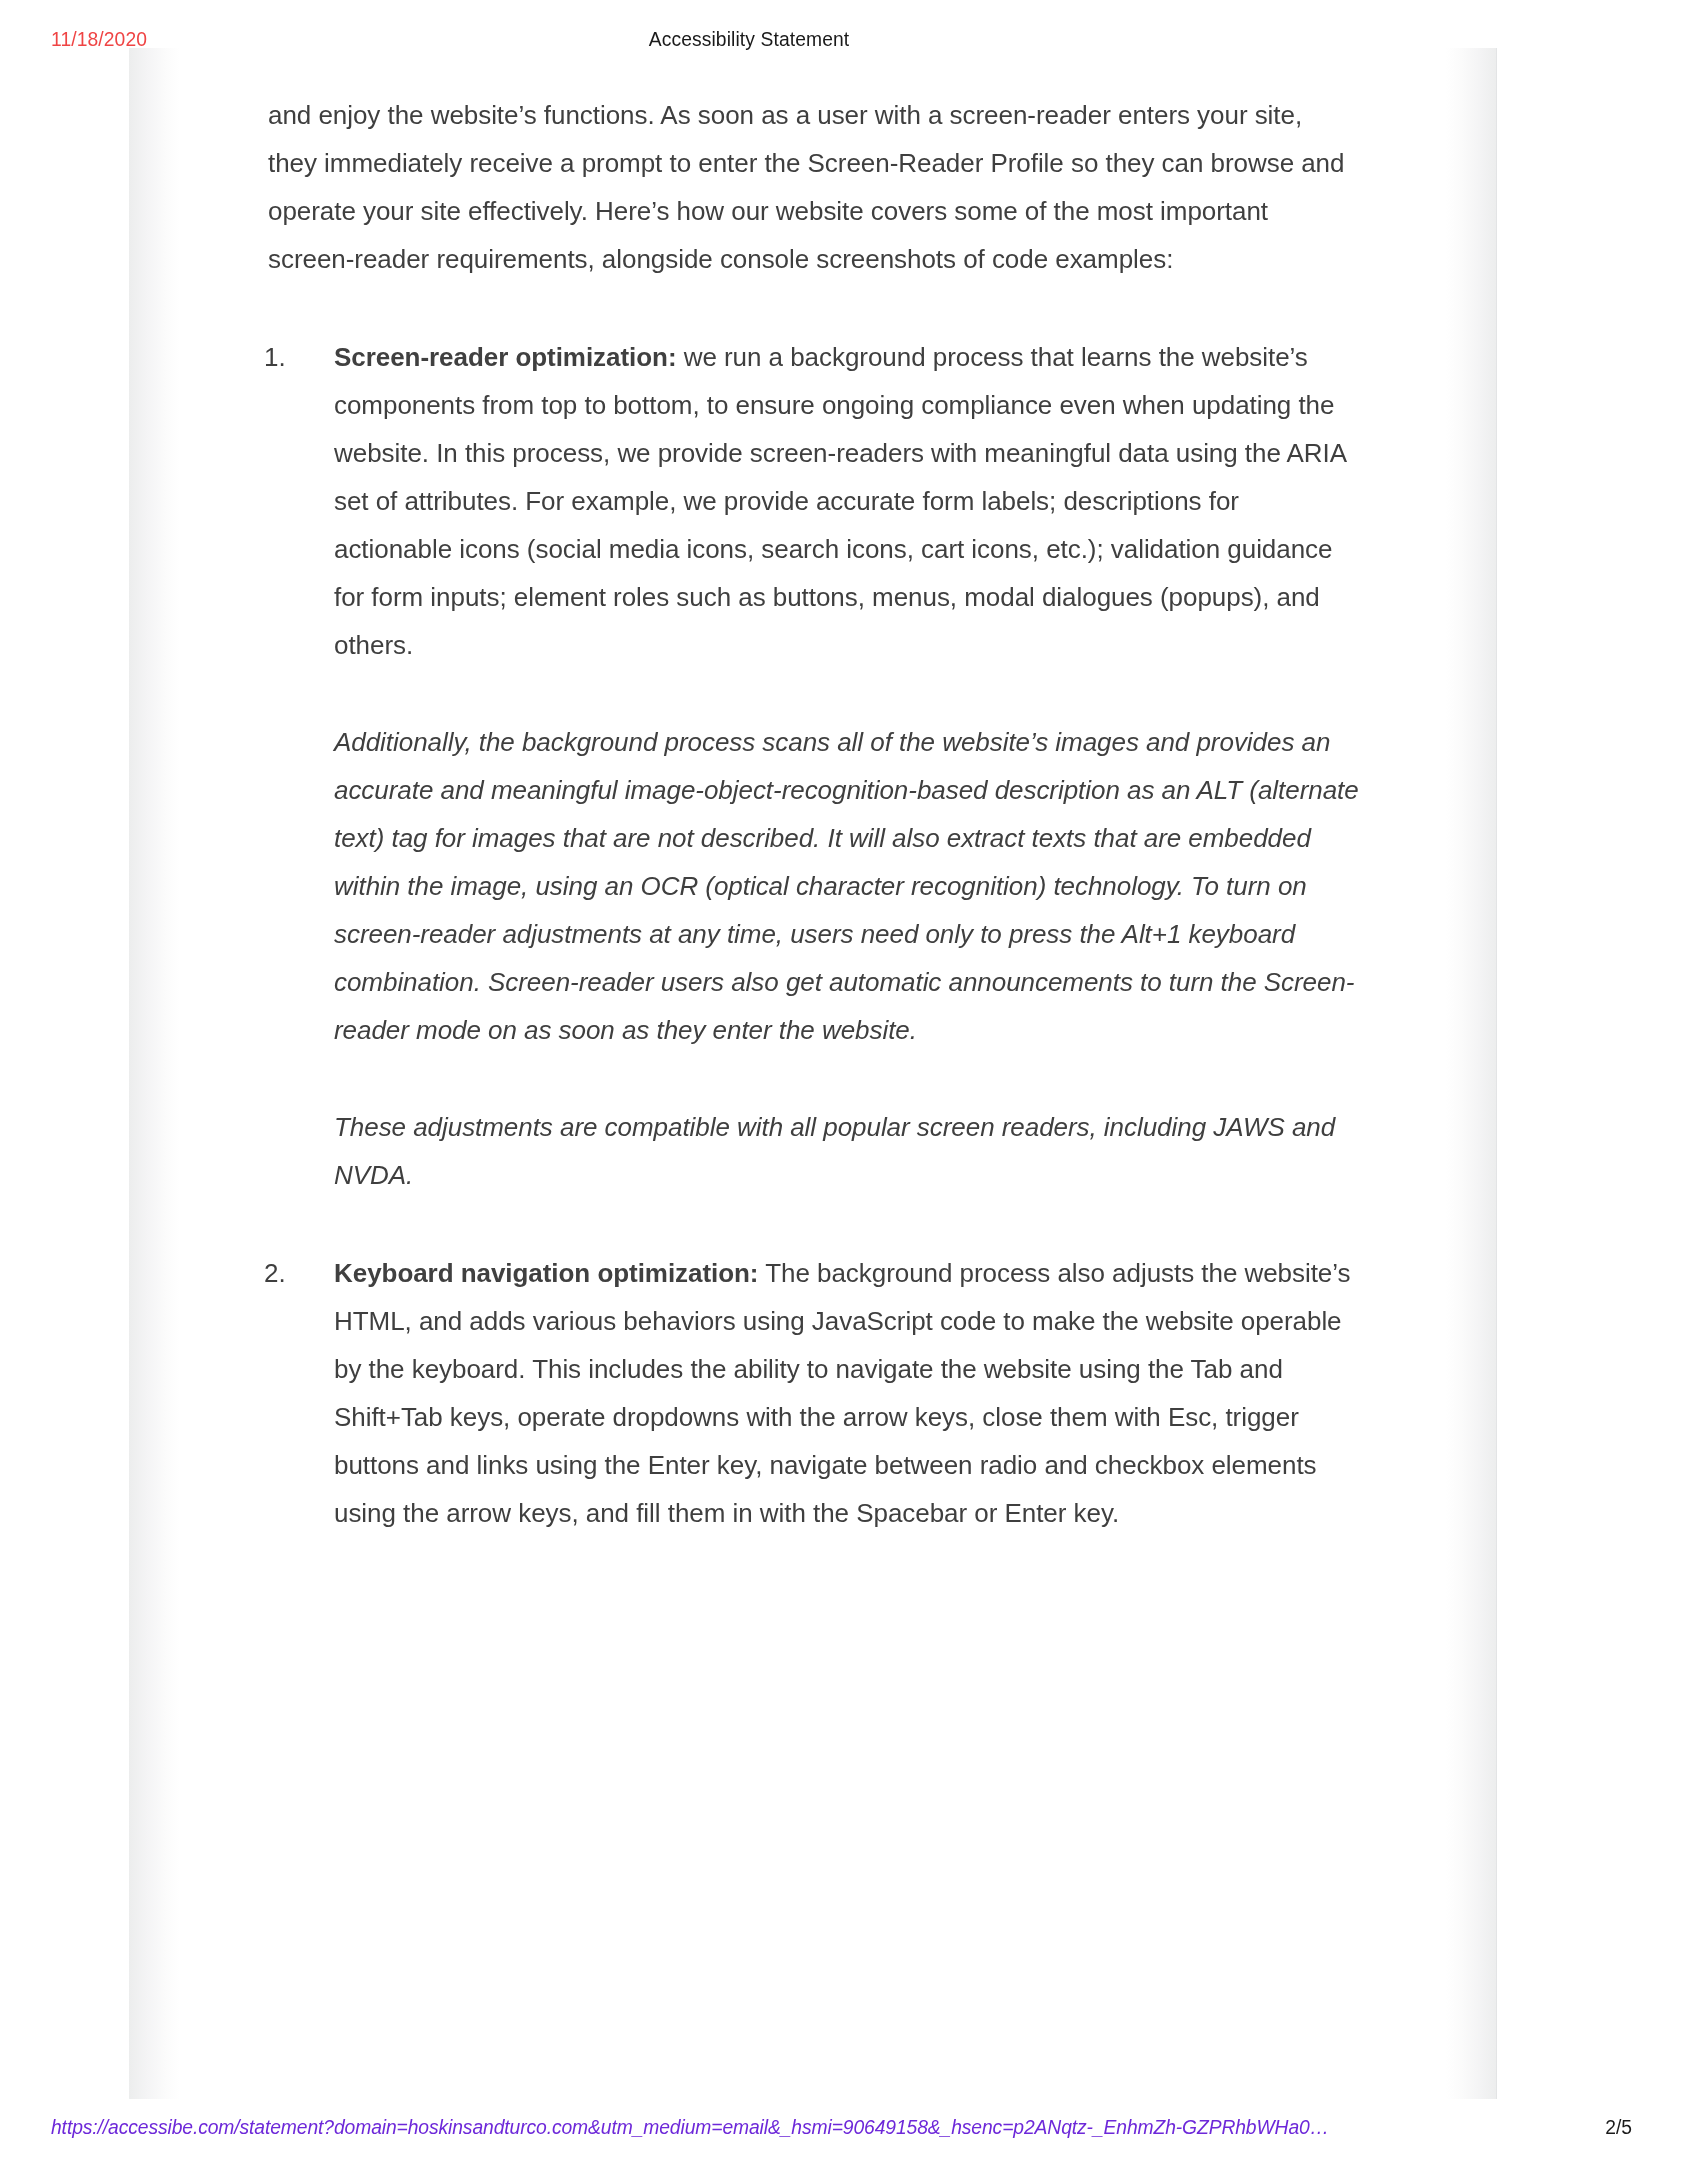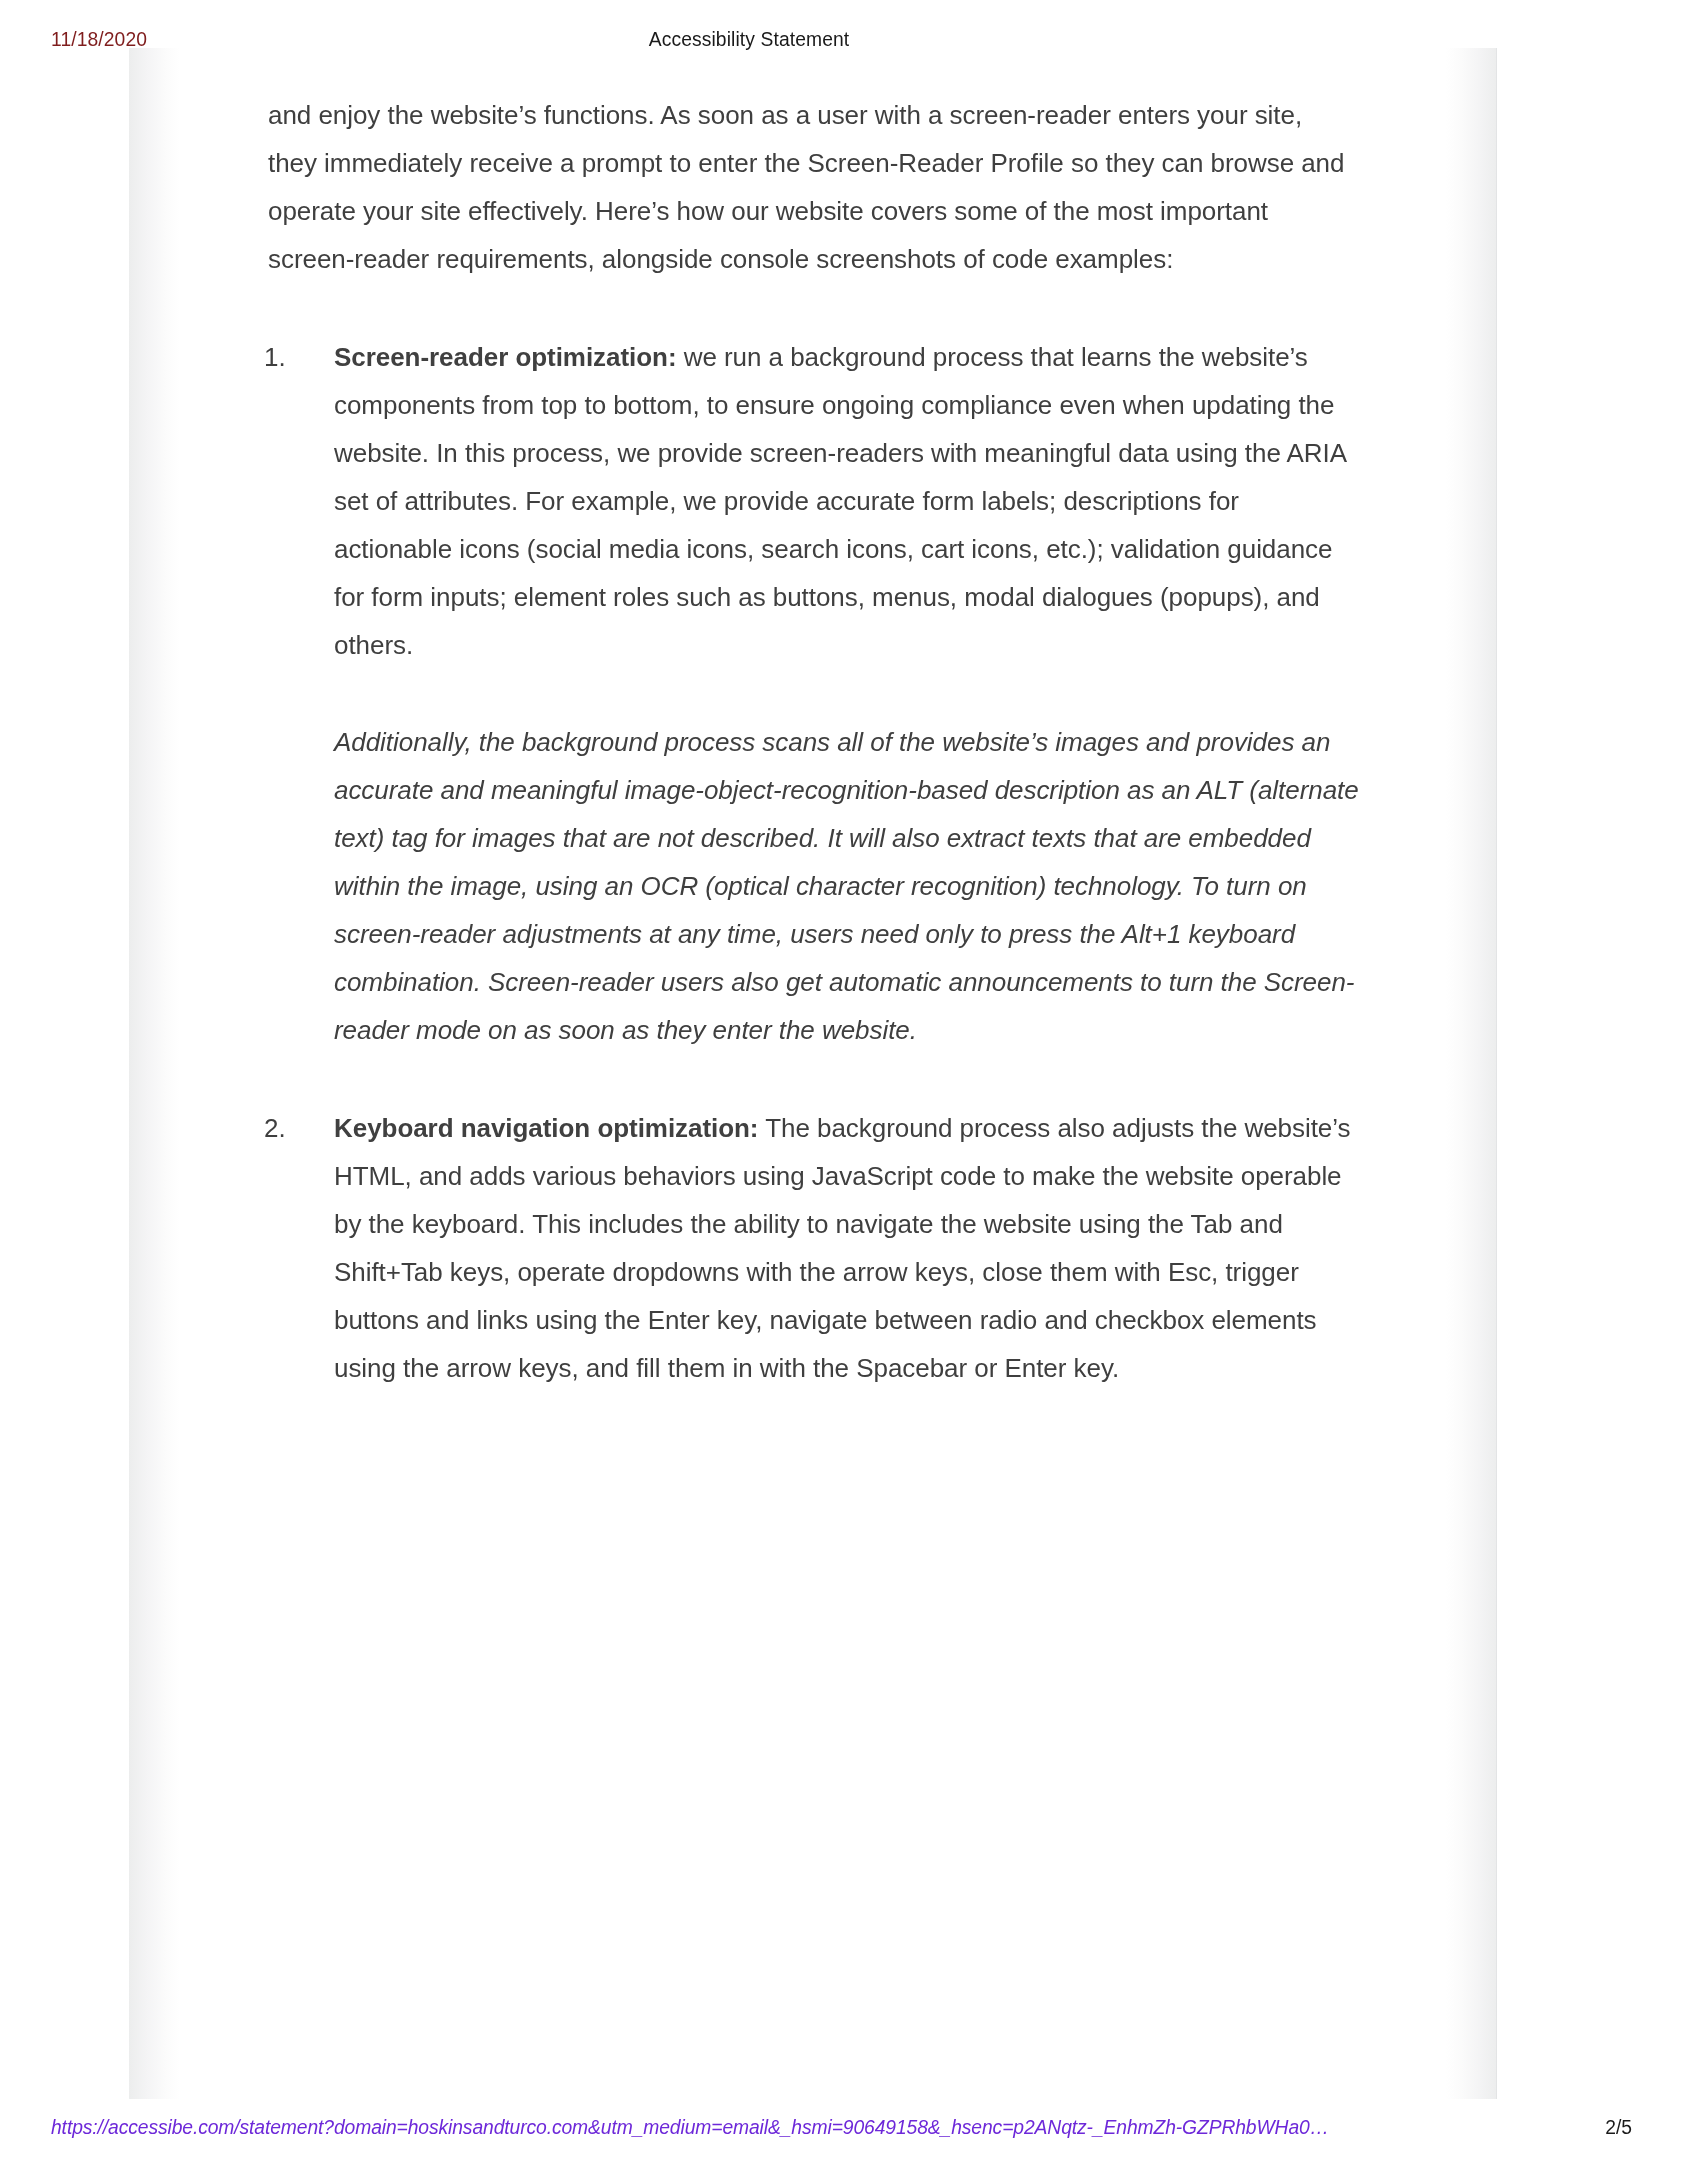--- a/index.html
+++ b/index.html
@@ -50,21 +50,21 @@
     position: absolute;
     left: 0; top: 0;
     width: 1683px;
     height: 48px;
     z-index: 5;
   }
   #print-header .hdr-date {
     position: absolute;
     left: 51px; top: 29px;
     font-size: 19.3px;
-    color: #7f1d1d;
+    color: #ef4444;
     white-space: nowrap;
     letter-spacing: 0.1px;
     text-align: center;
   }
   #print-header .hdr-title {
     position: absolute;
     left: 0; top: 29px;
     width: 1498px;
     text-align: center;
     font-size: 19.3px;
@@ -160,20 +160,21 @@
 
   <p class="para intro-para">and enjoy the website’s functions. As soon as a user with a screen-reader enters your site, they immediately receive a prompt to enter the Screen-Reader Profile so they can browse and operate your site effectively. Here’s how our website covers some of the most important screen-reader requirements, alongside console screenshots of code examples:</p>
 
   <ol class="doc-list">
 
     <li>
       <span class="li-marker">1.</span>
       <div class="li-body">
         <p class="para"><span class="bold-lead">Screen-reader optimization:</span><span> we run a background process that learns the website’s components from top to bottom, to ensure ongoing compliance even when updating the website. In this process, we provide screen-readers with meaningful data using the ARIA set of attributes. For example, we provide accurate form labels; descriptions for actionable icons (social media icons, search icons, cart icons, etc.); validation guidance for form inputs; element roles such as buttons, menus, modal dialogues (popups), and others.</span></p>
         <p class="para">Additionally, the background process scans all of the website’s images and provides an accurate and meaningful image-object-recognition-based description as an ALT (alternate text) tag for images that are not described. It will also extract texts that are embedded within the image, using an OCR (optical character recognition) technology. To turn on screen-reader adjustments at any time, users need only to press the Alt+1 keyboard combination. Screen-reader users also get automatic announcements to turn the Screen-reader mode on as soon as they enter the website.</p>
+        <p class="para">These adjustments are compatible with all popular screen readers, including JAWS and NVDA.</p>
       </div>
     </li>
 
     <li>
       <span class="li-marker">2.</span>
       <div class="li-body">
         <p class="para"><span class="bold-lead">Keyboard navigation optimization:</span><span> The background process also adjusts the website’s HTML, and adds various behaviors using JavaScript code to make the website operable by the keyboard. This includes the ability to navigate the website using the Tab and Shift+Tab keys, operate dropdowns with the arrow keys, close them with Esc, trigger buttons and links using the Enter key, navigate between radio and checkbox elements using the arrow keys, and fill them in with the Spacebar or Enter key.</span></p>
       </div>
     </li>
 

